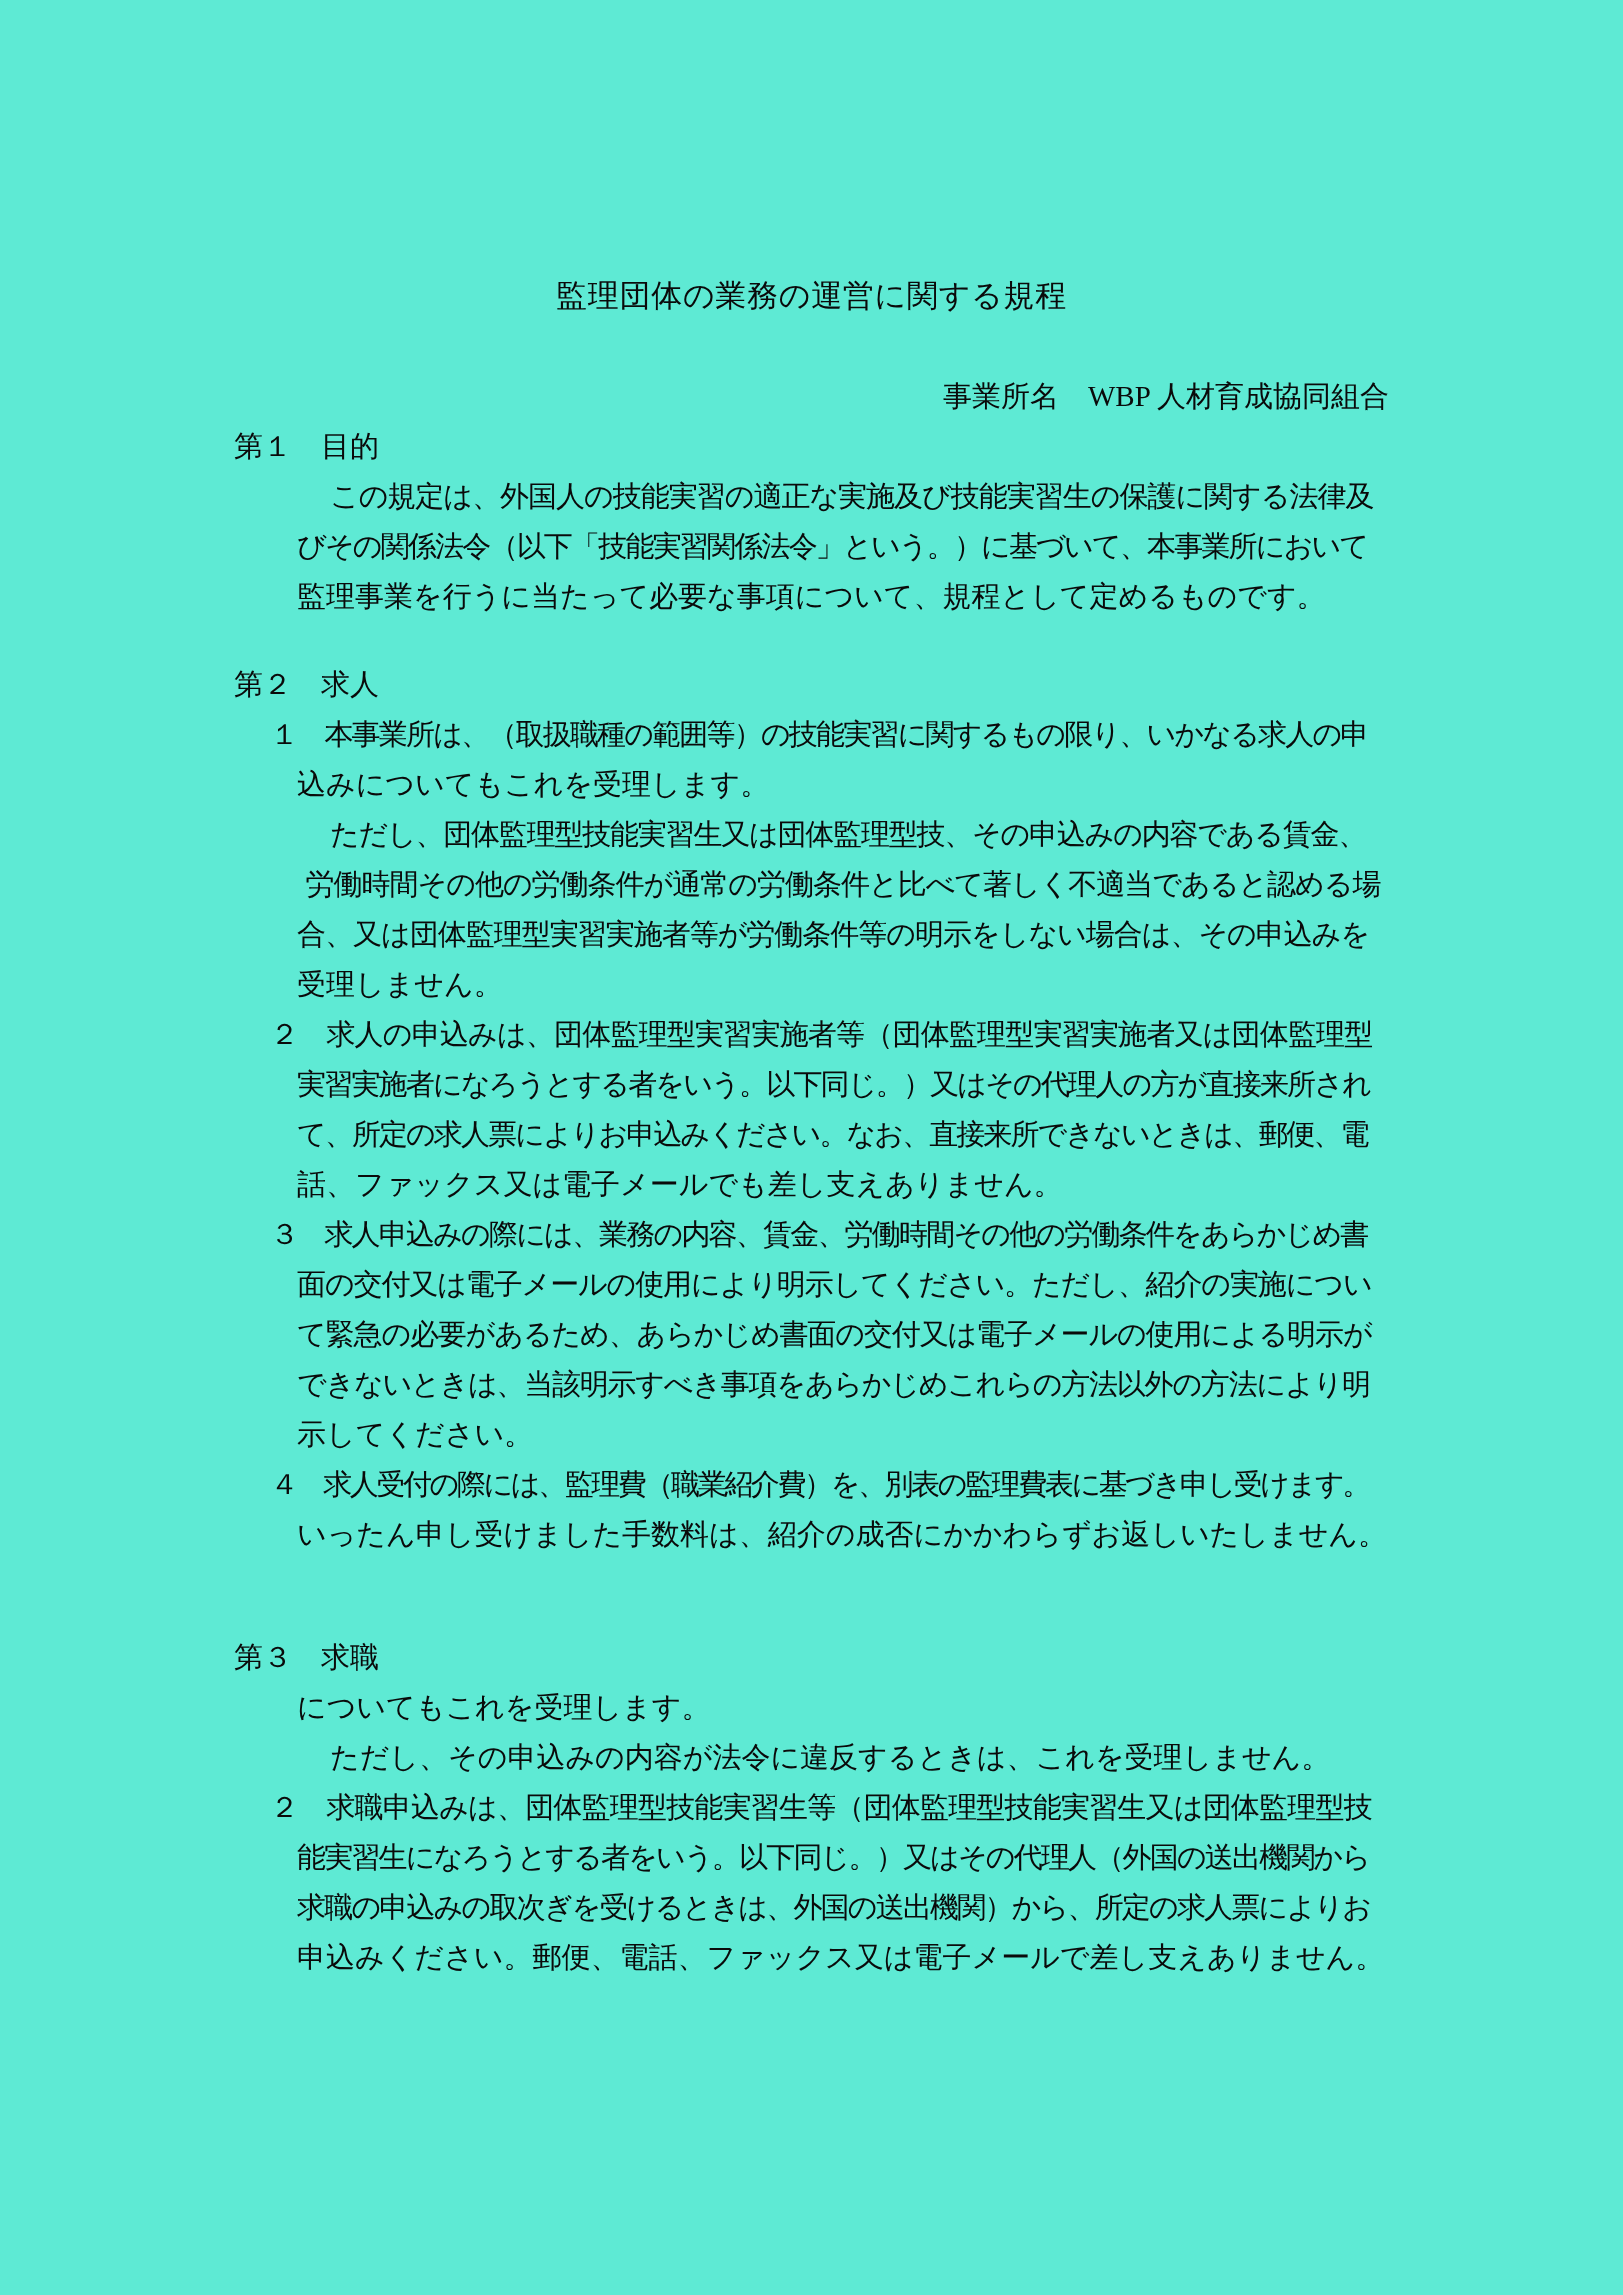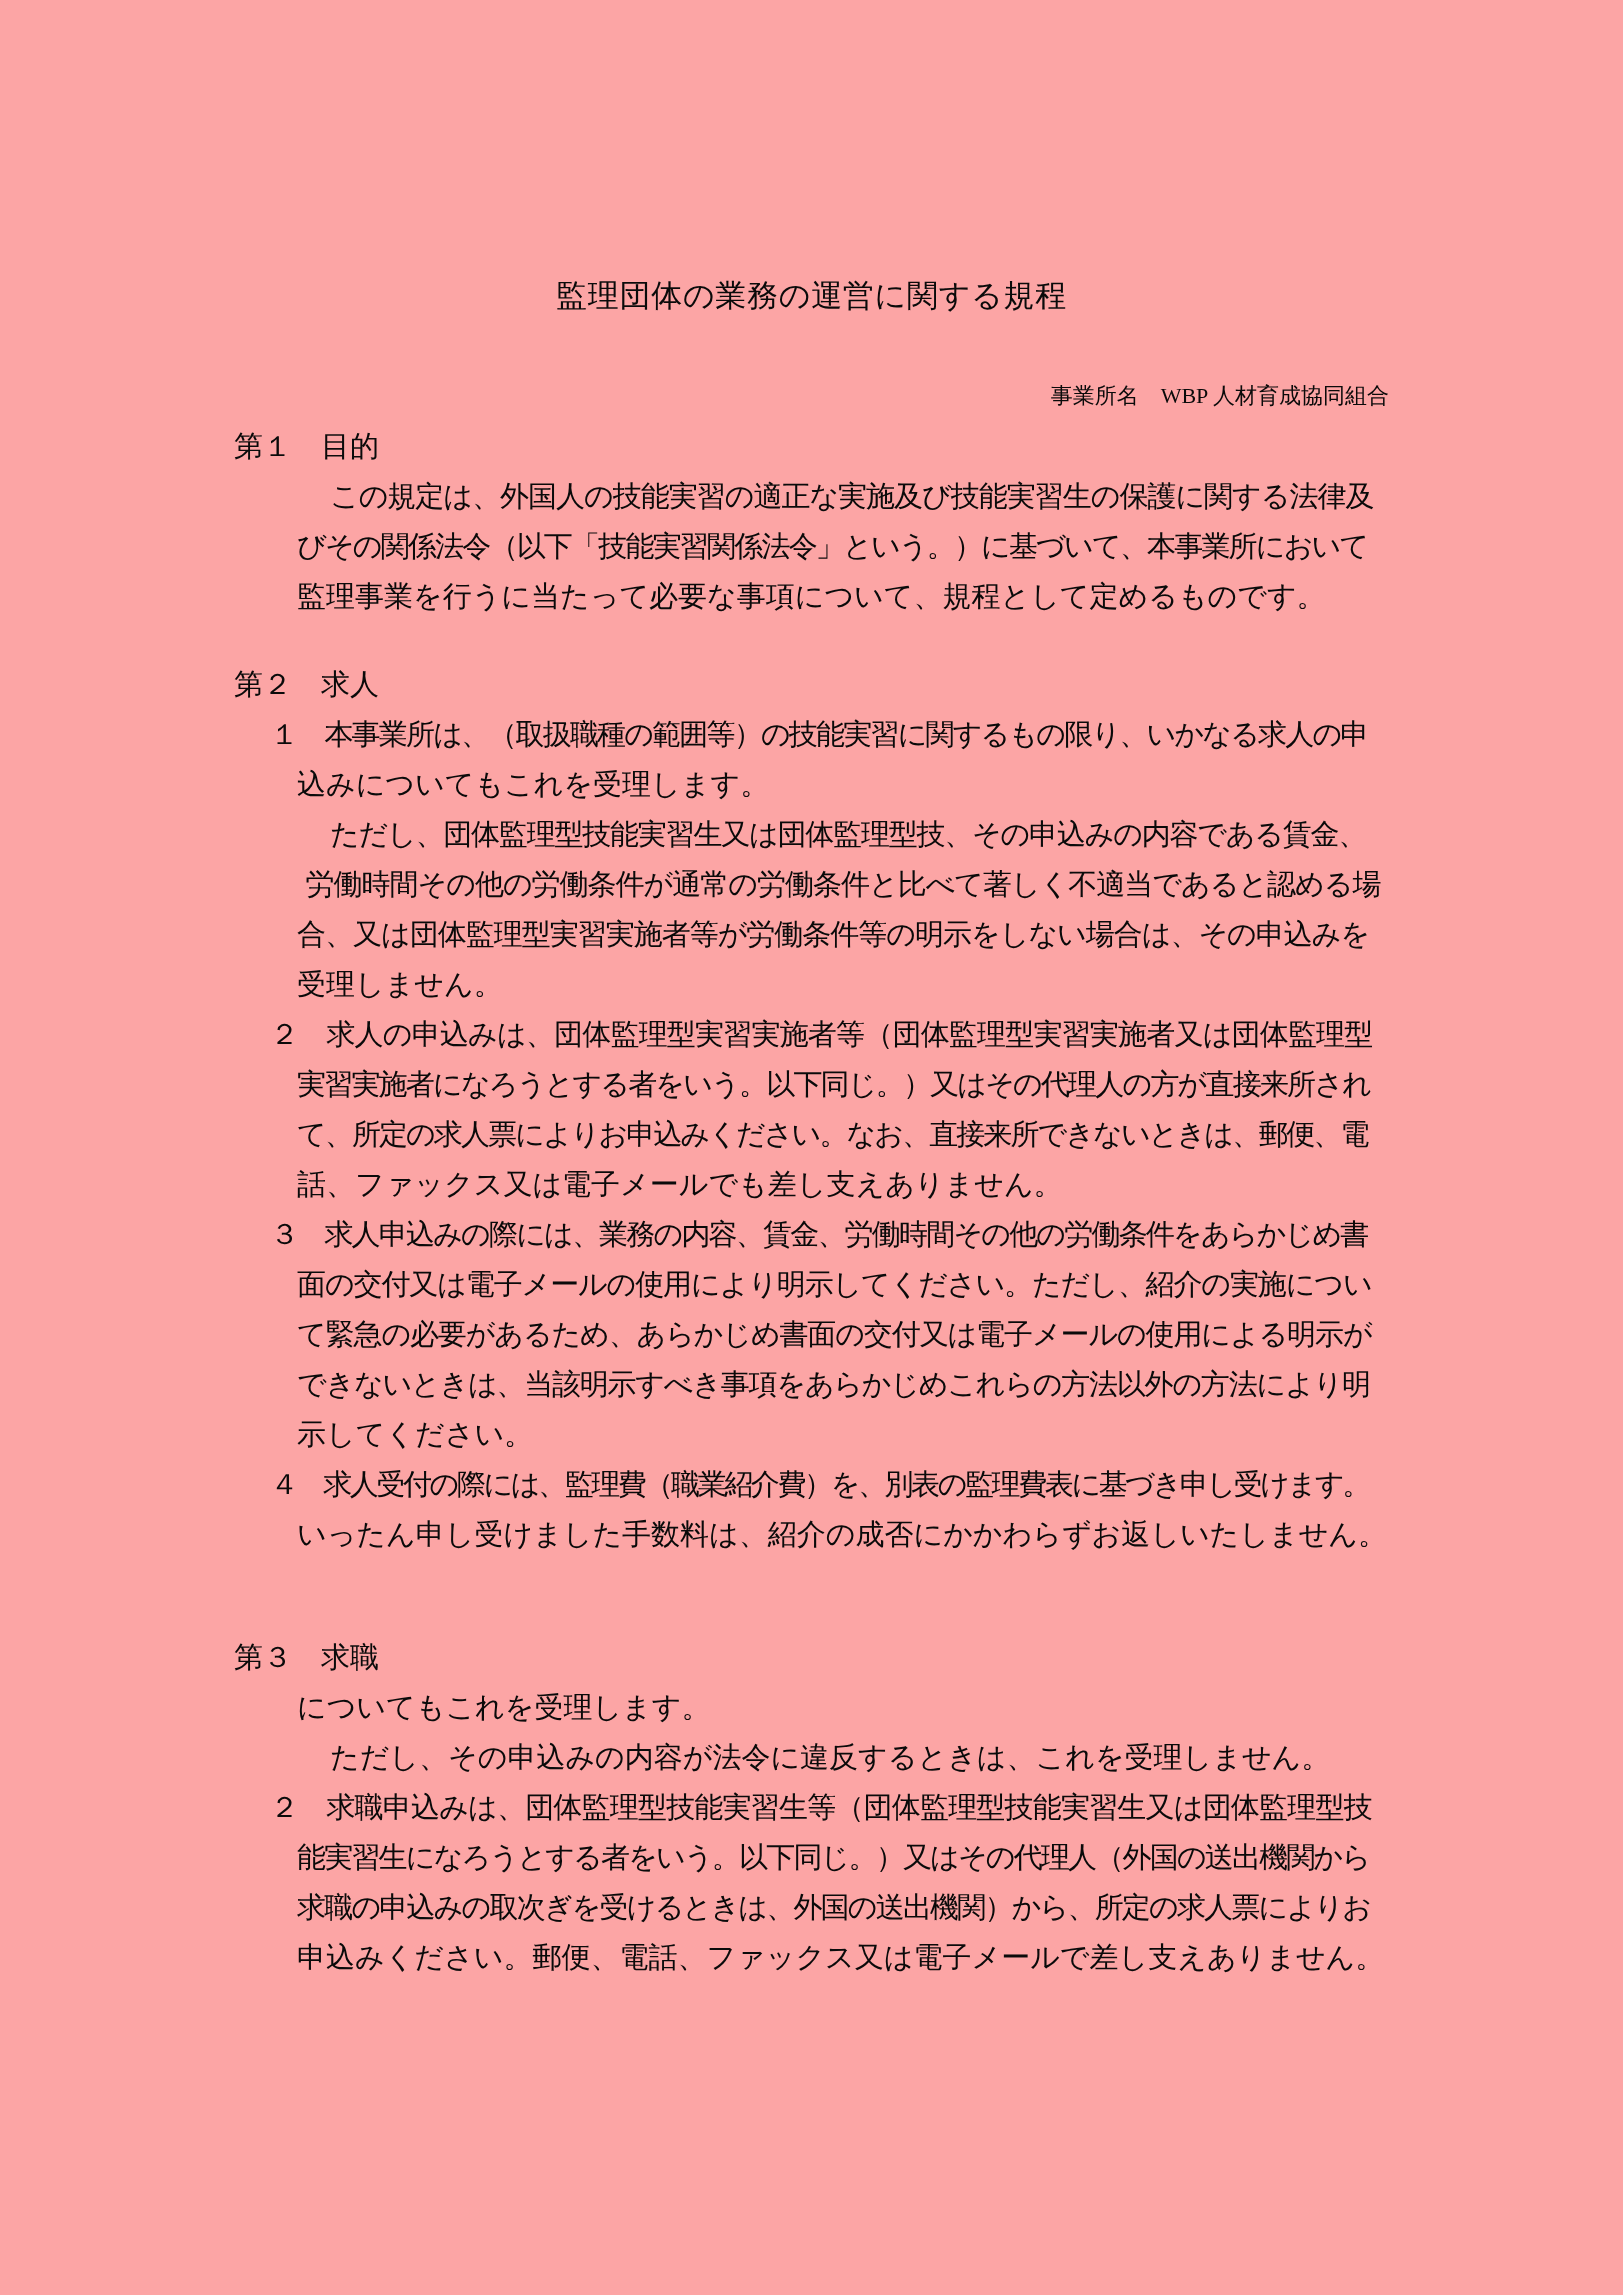--- a/index.html
+++ b/index.html
@@ -1,20 +1,20 @@
 <!DOCTYPE html>
 <html lang="ja" style="font-size:10.5px"><head>
 <meta charset="utf-8">
 <style>
   html, body { margin: 0; padding: 0; background: #ffffff; }
   .page {
     position: relative;
     width: 1623px;
     height: 2295px;
-    background: #fca5a5;
+    background: #5eead4;
     color: #0a0a0a;
     font-family: "Liberation Serif", "DejaVu Serif", serif;
     overflow: hidden;
   }
   .content {
     position: absolute;
     left: 234px;
     top: 271px;
     width: 1155px;
   }
@@ -23,21 +23,21 @@
     font-size: 29px;
     white-space: nowrap;
     overflow: visible;
   }
   .title-line {
     font-size: 31px;
     text-align: center;
     letter-spacing: 0.7px;
   }
   .subtitle-line {
-    font-size: 22px;
+    font-size: 29px;
     text-align: right;
   }
   
   .i-h     { padding-left: 0; }
   .i-item  { padding-left: 36px; }
   .i-cont  { padding-left: 63px; }
   .i-first { padding-left: 96px; }
   
   .sp-line  { height: 50px; }
   .sp-small { height: 38px; }

